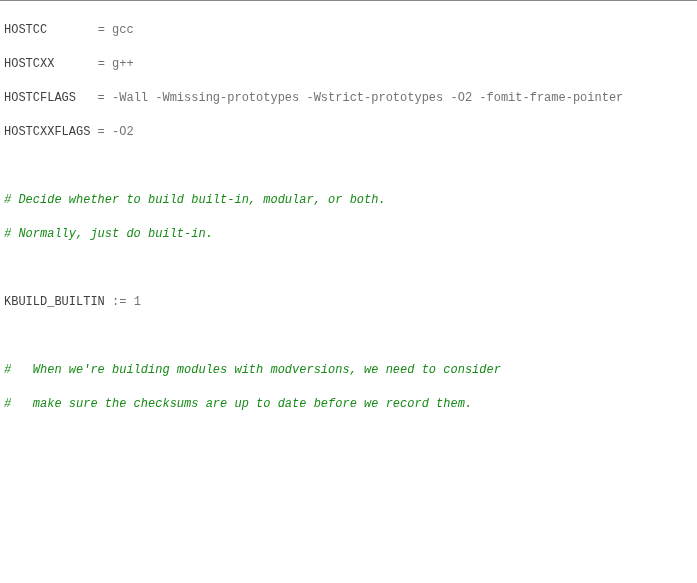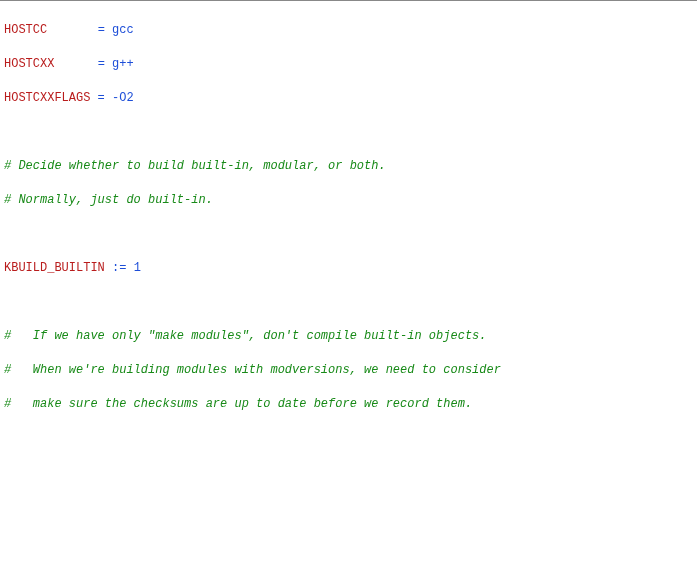--- a/index.html
+++ b/index.html
@@ -13,39 +13,39 @@
     width: 697px;
   }
   .code-area {
     border-top: 1px solid #888;
     padding: 4px 4px 0 4px;
     white-space: pre;
   }
   .line {
     display: block;
   }
-  .def { color: #b91c1c; }   
+  .def { color: #404040; }   
   .cmt { color: #188a18; font-style: italic; }   
   .fn  { color: #1a3fcf; }   
-  .txt { color: #1d4ed8; }
+  .txt { color: #737373; }
 </style>
 </head>
 <body>
 
 <div class="code-area">
 <span class="line"><span class="def">HOSTCC</span><span class="txt">       = gcc</span></span>
 <span class="line"><span class="def">HOSTCXX</span><span class="txt">      = g++</span></span>
+<span class="line"><span class="def">HOSTCFLAGS</span><span class="txt">   = -Wall -Wmissing-prototypes -Wstrict-prototypes -O2 -fomit-frame-pointer</span></span>
 <span class="line"><span class="def">HOSTCXXFLAGS</span><span class="txt"> = -O2</span></span>
 <span class="line"> </span>
 <span class="line cmt"># Decide whether to build built-in, modular, or both.</span>
 <span class="line cmt"># Normally, just do built-in.</span>
 <span class="line"> </span>
 <span class="line"><span class="def">KBUILD_BUILTIN</span><span class="txt"> := 1</span></span>
 <span class="line"> </span>
-<span class="line cmt">#   If we have only "make modules", don't compile built-in objects.</span>
 <span class="line cmt">#   When we're building modules with modversions, we need to consider</span>
 <span class="line cmt">#   make sure the checksums are up to date before we record them.</span>
 <span class="line"> </span>
 
 
 
 
 
 
 

